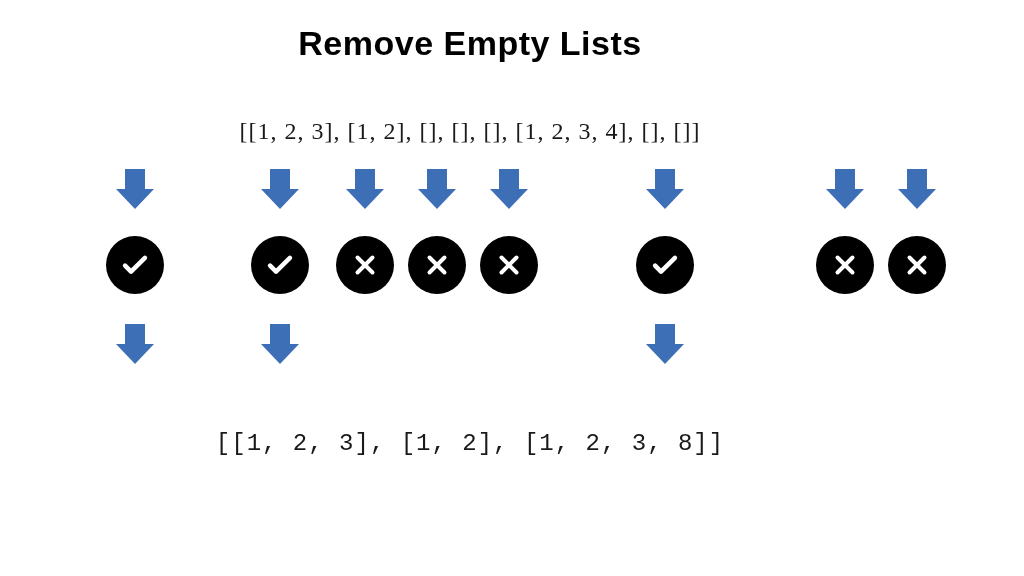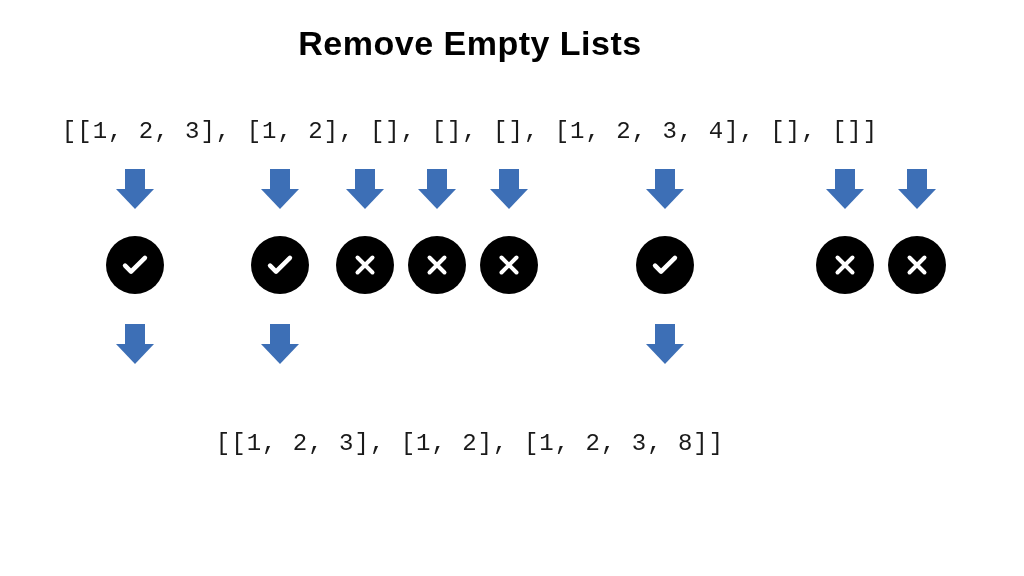--- a/index.html
+++ b/index.html
@@ -19,21 +19,21 @@
 
   .code-line {
     position: absolute;
     left: 0; right: 0;
     text-align: center;
     font-family: "Courier New", Courier, monospace;
     font-size: 24px;
     color: #1a1a1a;
     letter-spacing: 1px;
   }
-  .input-line { top: 118px; }
+  .input-line { top: 118px; font-family: Liberation Serif, serif; }
   .output-line { top: 430px; }
 
   .row { position: absolute; left: 0; width: 1024px; height: 60px; }
   .row-arrows-top { top: 165px; }
   .row-badges    { top: 230px; }
   .row-arrows-bot{ top: 320px; }
 
   .slot {
     position: absolute;
     display: flex;

